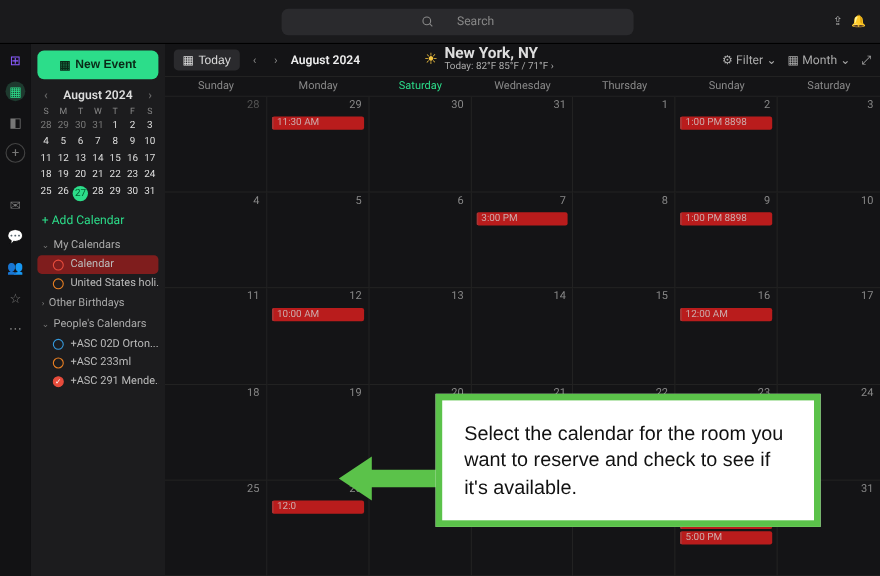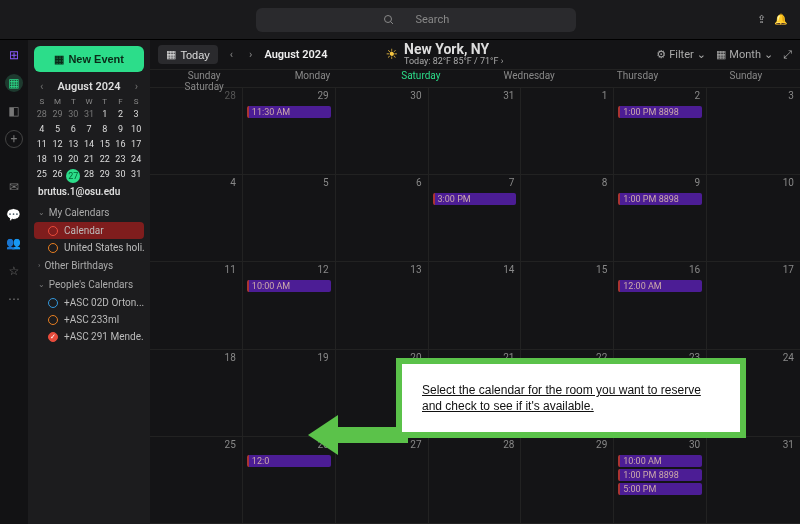--- a/index.html
+++ b/index.html
@@ -34,31 +34,31 @@
   .content { flex:1; background:#141416; display:flex; flex-direction:column; position:relative;}
   .toolbar { height:30px; display:flex; align-items:center; padding:0 8px; gap:8px; border-bottom:1px solid #222;}
   .todaybtn { background:#2a2a2d; color:#ddd; border:none; border-radius:4px; padding:3px 8px; font-size:11px; display:flex; align-items:center; gap:4px; cursor:pointer;}
   .arrow { color:#888; padding:0 4px; cursor:pointer; }
   .monthlbl { font-weight:600; color:#eee; }
   .weather { margin-left:50px; display:flex; align-items:center; gap:6px; font-size:9px; color:#aaa; line-height:1.1;}
   .weather .sun { color:#f5c542; font-size:14px;}
   .weather b { color:#ddd; display:block; font-size:14px;}
   .rightctrls { margin-left:auto; display:flex; align-items:center; gap:10px; color:#aaa;}
   .rightctrls .ctl { display:flex; align-items:center; gap:3px; cursor:pointer; font-size:11px;}
-  .dayheader { display:grid; grid-template-columns:repeat(6,1fr); text-align:center; font-size:10px; color:#888; height:18px; align-items:center; border-bottom:1px solid #222;}
+  .dayheader { display:grid; grid-template-columns:repeat(7,1fr); text-align:center; font-size:10px; color:#888; height:18px; align-items:center; border-bottom:1px solid #222;}
   .dayheader .tue { color:#2cdd8a; }
   .calgrid { flex:1; display:grid; grid-template-columns:repeat(7,1fr); grid-template-rows:repeat(5,1fr);}
   .cell { border-right:1px solid #222; border-bottom:1px solid #222; position:relative; padding:2px 4px; overflow:hidden;}
   .cell:nth-child(7n){border-right:none;}
   .daynum { position:absolute; top:2px; right:6px; font-size:10px; color:#888;}
   .dim { color:#555; }
-  .ev { background:#4c1d95; border-left:2px solid #a33; color:#caa; font-size:9px; padding:1px 3px; margin-top:16px; margin-bottom:2px; border-radius:2px; white-space:nowrap; overflow:hidden; text-overflow:ellipsis;}
+  .ev { background:#b91c1c; border-left:2px solid #a33; color:#caa; font-size:9px; padding:1px 3px; margin-top:16px; margin-bottom:2px; border-radius:2px; white-space:nowrap; overflow:hidden; text-overflow:ellipsis;}
   .ev + .ev { margin-top:2px;}
   .annot-arrow { position:absolute; left:158px; top:370px; pointer-events:none;}
-  .annot-box { position:absolute; left:246px; top:318px; width:350px; background:#fff; color:#111; border:6px solid #5bc24a; padding:18px 20px; font-size:12px; line-height:1.35; font-family:Arial,sans-serif;text-decoration:underline;}
+  .annot-box { position:absolute; left:246px; top:318px; width:350px; background:#fff; color:#111; border:6px solid #5bc24a; padding:18px 20px; font-size:18px; line-height:1.35; font-family:Arial,sans-serif;}
 </style>
 </head>
 <body>
 
 <div class="topbar">
   <div style="flex:0 0 150px"></div>
   <div class="searchbox">
     <svg width="12" height="12" viewBox="0 0 24 24" fill="none" stroke="#888" stroke-width="2">
         <circle cx="10" cy="10" r="7"></circle>
         <line x1="20" y1="20" x2="15" y2="15"></line>
@@ -137,21 +137,21 @@
         <div class="d cur">26</div>
         <div class="d cur">
           <div class="today">27</div>
         </div>
         <div class="d cur">28</div>
         <div class="d cur">29</div>
         <div class="d cur">30</div>
         <div class="d cur">31</div>
       </div>
 
-    <div class="acct">brutus.1@osu.edu</div>
+    <div class="addcal">+ <span>Add Calendar</span></div>
 
     <div class="group">
         <span class="tri">⌄</span>
         <span>My Calendars</span>
       </div>
     <div id="mycals">
         <div class="calitem sel">
           <span class="ring" style="border-color: rgb(231, 76, 60);"></span>
           <span>Calendar</span>
         </div>

